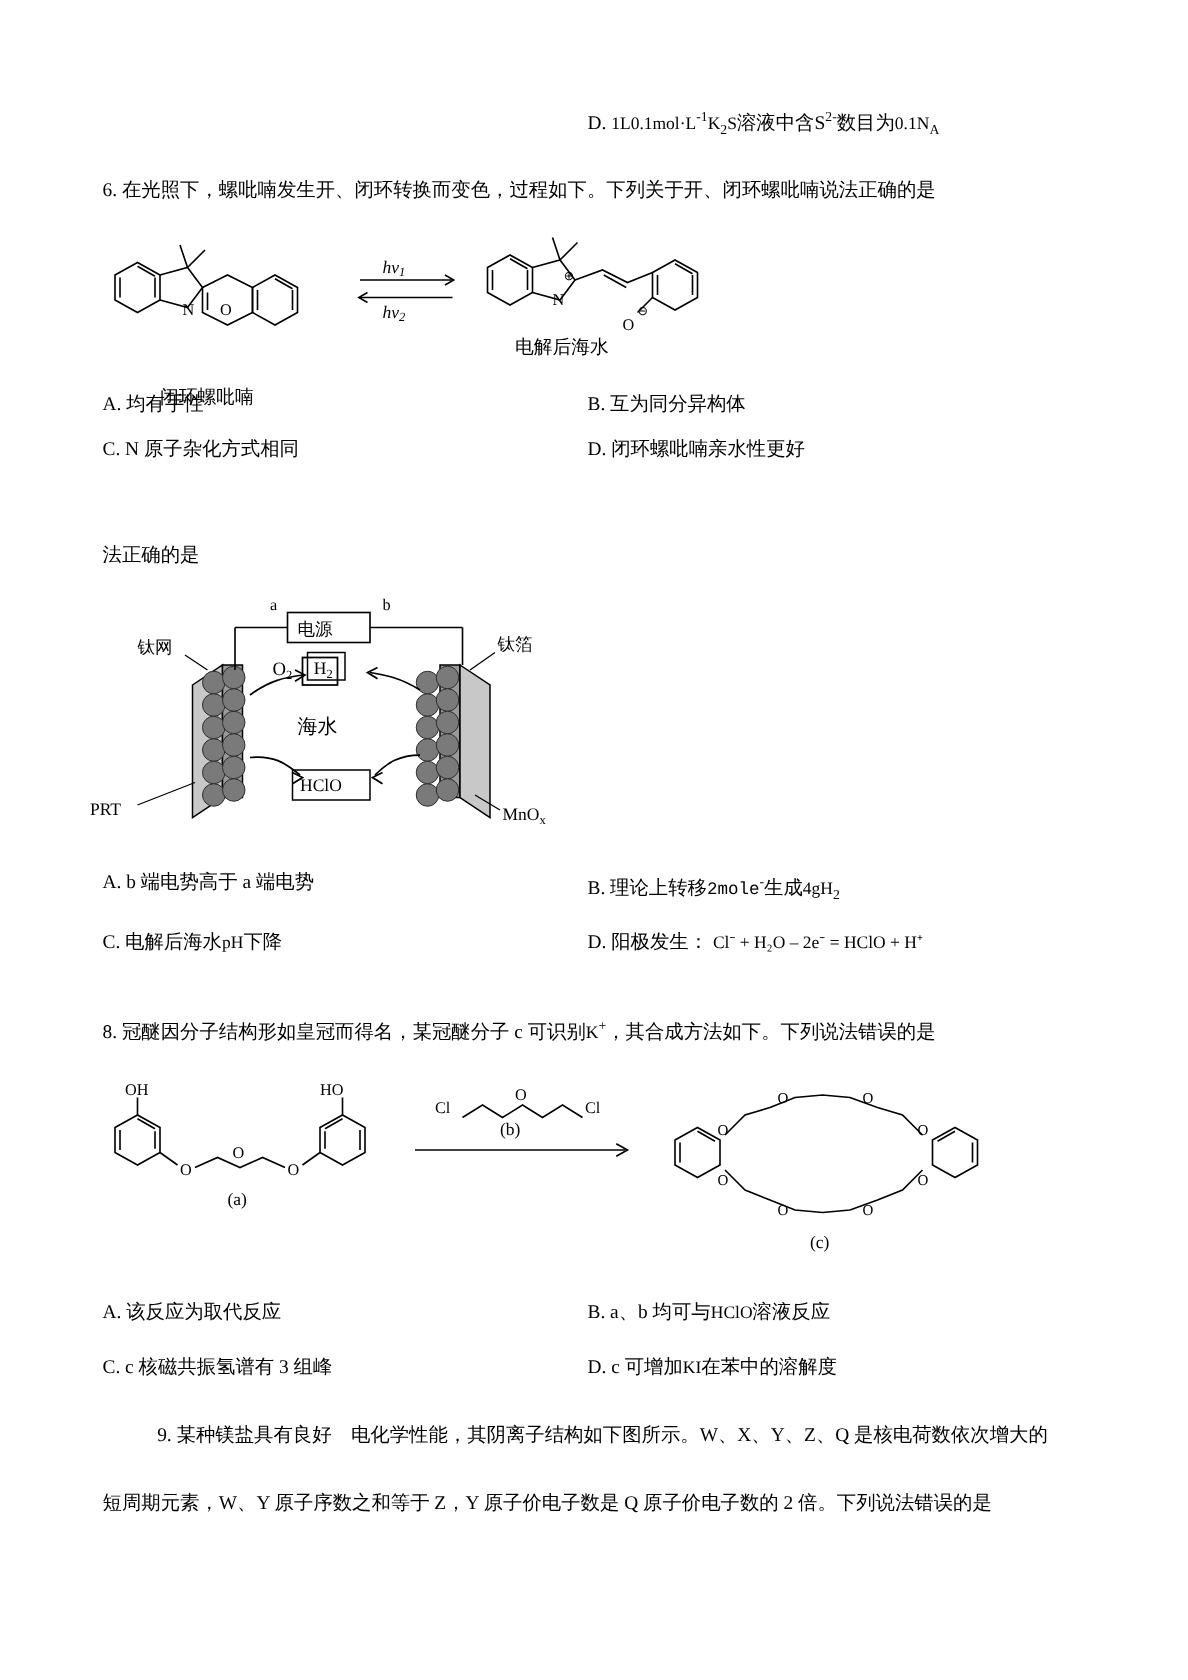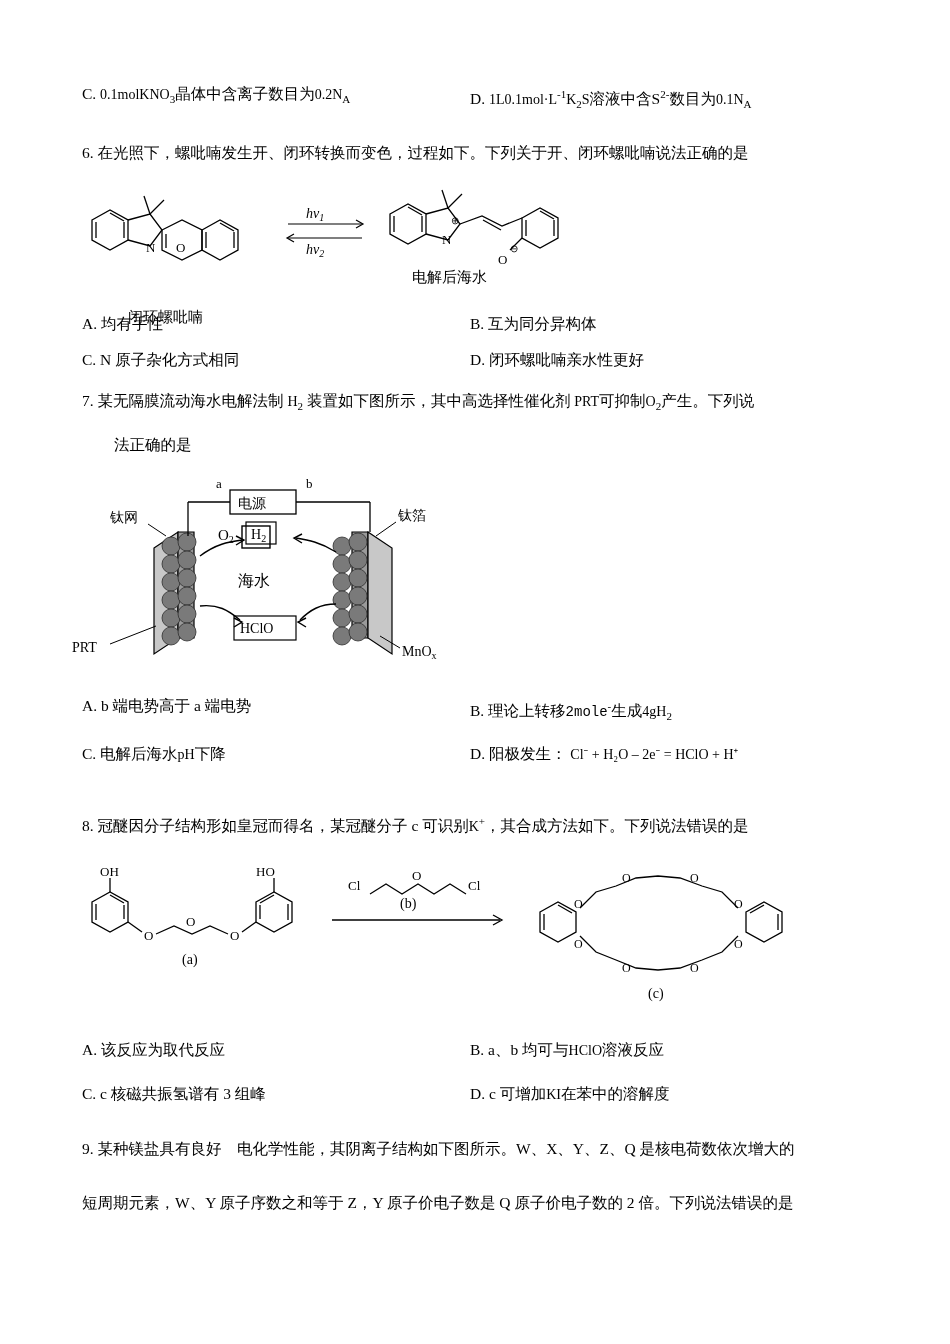--- a/index.html
+++ b/index.html
@@ -24,24 +24,20 @@
     font-family:"Liberation Sans", sans-serif;
   }
   .footer .site { font-weight:bold; }
   .label-cn { font-size:15px; font-family:"Liberation Serif", serif; }
 </style>
 </head>
 <body>
 
 <div class="page">
 
-  <div class="opt" style="left:82px; top:82px;">
-    <span>C.</span>
-    <span style="font-size:14px;">0.1molKNO</span><span class="sub">3</span><span>晶体中含离子数目为</span><span style="font-size:14px;">0.2N</span><span class="sub">A</span>
-  </div>
 
   <div class="opt" style="left:470px; top:82px;">
     <span>D.</span>
     <span style="font-size:14px;">1L0.1mol·L</span><span class="sup">-1</span><span style="font-size:14px;">K</span><span class="sub">2</span><span style="font-size:14px;">S</span><span>溶液中含S</span><span class="sup">2-</span><span>数目为</span><span style="font-size:14px;">0.1N</span><span class="sub">A</span>
   </div>
 
   <div class="q" style="left:82px; top:140px; width:790px;">
     <span>6.</span>
     <span>在光照下，螺吡喃发生开、闭环转换而变色，过程如下。下列关于开、闭环螺吡喃说法正确的是</span>
   </div>
@@ -120,28 +116,21 @@
   </div>
   <div class="opt" style="left:82px; top:348px;">
     <span>C.</span>
     <span>N 原子杂化方式相同</span>
   </div>
   <div class="opt" style="left:470px; top:348px;">
     <span>D.</span>
     <span>闭环螺吡喃亲水性更好</span>
   </div>
 
-  <div class="q" style="left:82px; top:388px; width:800px;">
-    <span>7.</span>
-    <span>某无隔膜流动海水电解法制</span>
-    <span style="font-size:14px;">H</span><span class="sub">2</span>
-    <span>装置如下图所示，其中高选择性催化剂</span>
-    <span style="font-size:14px;">PRT</span><span>可抑制</span><span style="font-size:14px;">O</span><span class="sub">2</span><span>产生。下列说</span>
-  </div>
-  <div class="q" style="left:82px; top:432px;margin-left:32px;">
+  <div class="q" style="left:82px; top:432px;">
     <span>法正确的是</span>
   </div>
 
   <div class="figure" style="left:70px; top:470px;">
     <svg width="420" height="220" viewBox="0 0 420 220">
 
       <g stroke="#000" stroke-width="1.3" fill="none">
         <rect x="160" y="20" width="66" height="24"></rect>
         <line x1="160" y1="32" x2="118" y2="32"></line>
         <line x1="118" y1="32" x2="118" y2="66"></line>
@@ -325,21 +314,21 @@
   </div>
   <div class="opt" style="left:82px; top:1082px;">
     <span>C.</span>
     <span>c 核磁共振氢谱有 3 组峰</span>
   </div>
   <div class="opt" style="left:470px; top:1082px;">
     <span>D.</span>
     <span>c 可增加</span><span style="font-size:14px;">KI</span><span>在苯中的溶解度</span>
   </div>
 
-  <div class="q" style="left:82px; top:1136px; width:800px;">
+  <div class="q" style="left:82px; top:1136px; width:800px;text-align:center;">
     <span>9.</span>
     <span>某种镁盐具有良好　电化学性能，其阴离子结构如下图所示。W、X、Y、Z、Q 是核电荷数依次增大的</span>
   </div>
   <div class="q" style="left:82px; top:1190px; width:800px;">
     <span>短周期元素，W、Y 原子序数之和等于 Z，Y 原子价电子数是 Q 原子价电子数的 2 倍。下列说法错误的是</span>
   </div>
 
 
 </div>
 

